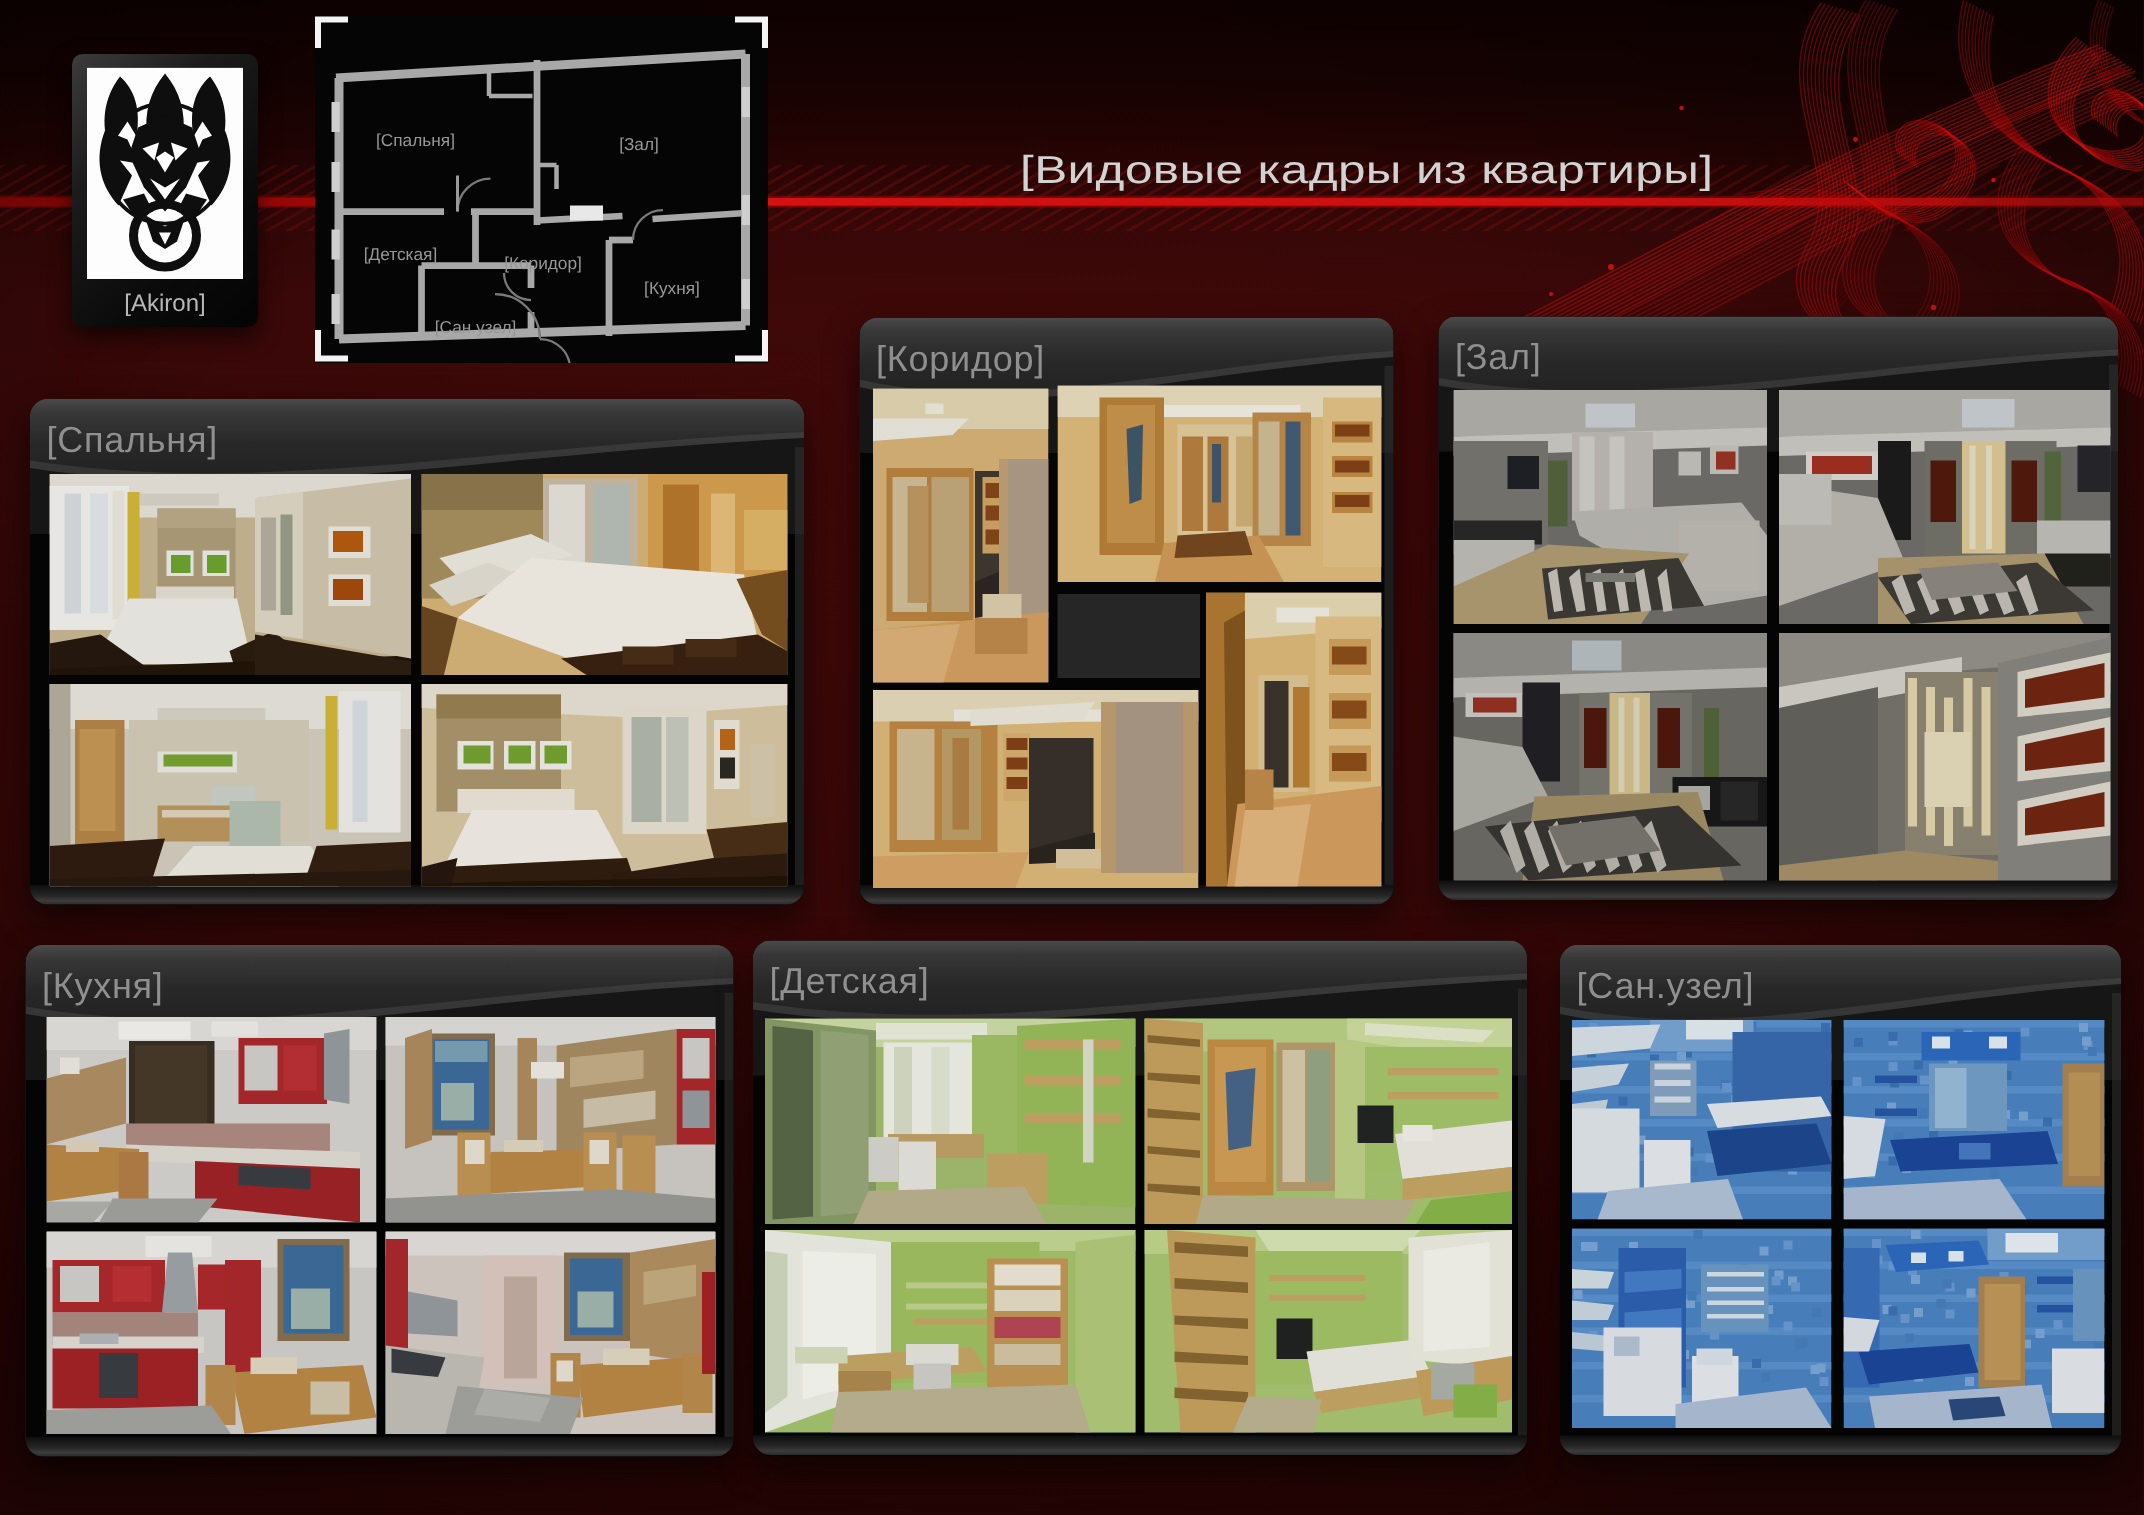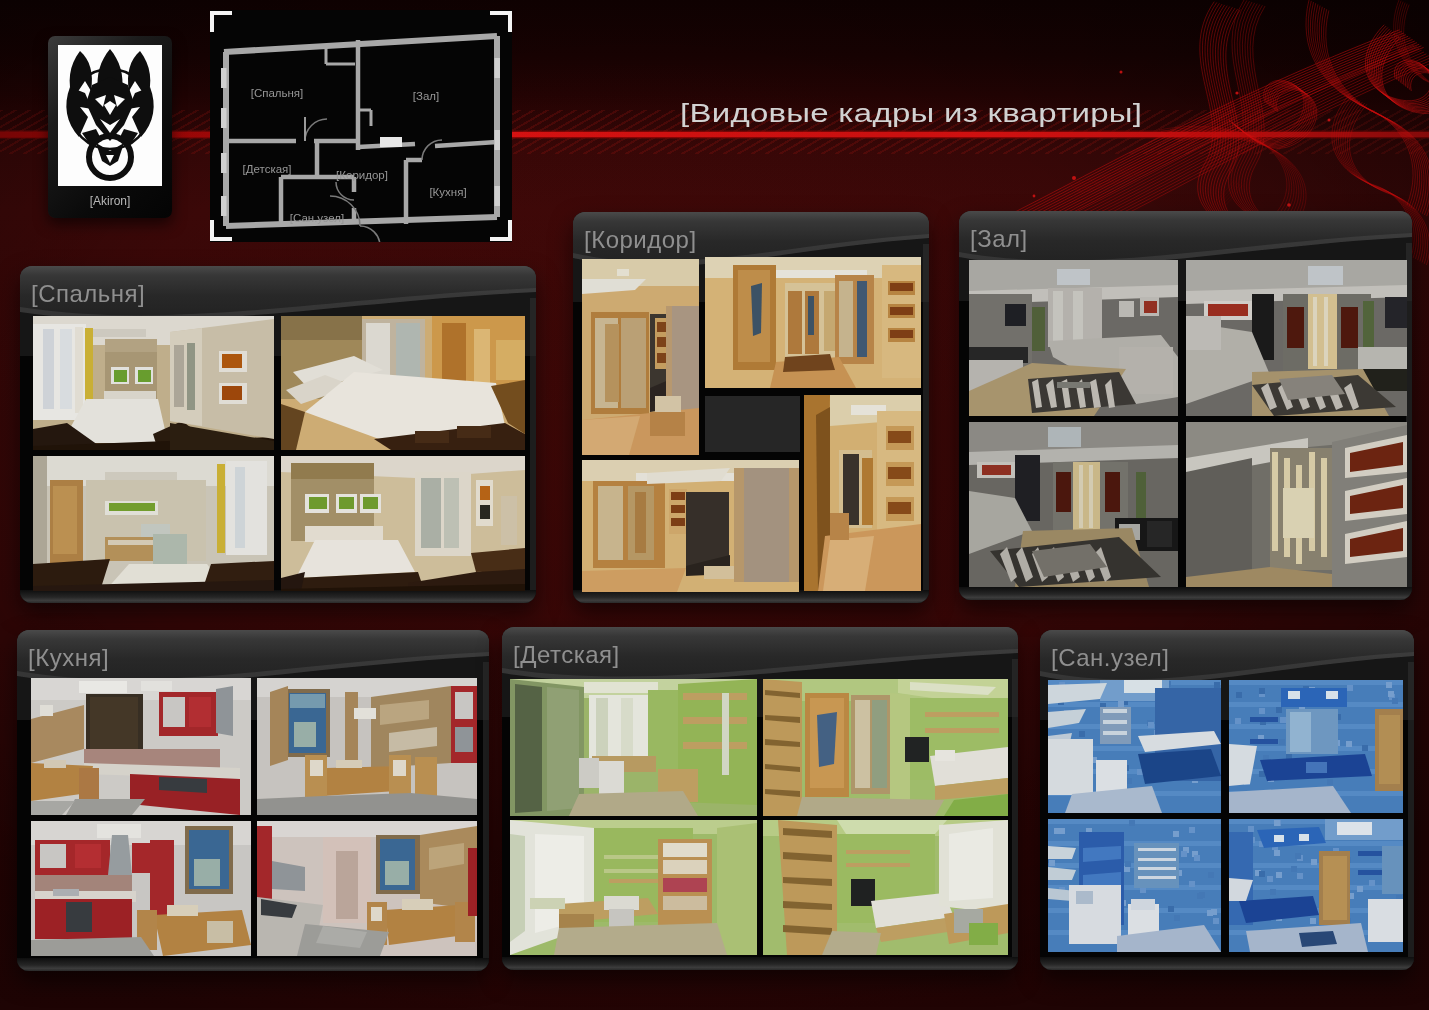--- a/index.html
+++ b/index.html
@@ -6,21 +6,21 @@
 linear-gradient(180deg,#100101 0,#170202 55px,#220303 95px,#360707 150px,#3b0808 210px,#350707 420px,#340707 640px,#2f0505 840px,#320606 1010px);}
 #vig{position:absolute;inset:0;background:radial-gradient(ellipse 980px 660px at 45% 42%, rgba(95,14,10,0.22) 0%, rgba(20,2,2,0) 55%, rgba(0,0,0,0.40) 100%);pointer-events:none}
 #hatch{position:absolute;left:0;top:110px;width:1429px;height:44px;background:repeating-linear-gradient(150deg, rgba(155,20,15,0.30) 0 2px, rgba(20,0,0,0.0) 2px 7px);opacity:.85}
 #redline{position:absolute;left:0;top:130px;width:1429px;height:9px;background:linear-gradient(180deg, rgba(100,4,4,0.25) 0,#9c0606 28%, #d41010 52%, #8e0505 82%, rgba(70,0,0,0.15) 100%)}
 #redline2{position:absolute;left:0;top:132px;width:1429px;height:5px;background:linear-gradient(90deg,#960606 0,#ae0808 300px,#dc1212 430px,#cc1010 900px,#dc1212 1200px,#c40e0e 1429px)}
 .panel{position:absolute;border-radius:12px;background:#060606;box-shadow:0 10px 22px rgba(0,0,0,0.55), inset 0 0 0 1px #3a3a3a;overflow:hidden}
 .plabel{position:absolute;left:11px;top:14px;font-size:24px;color:#8f8f8f;letter-spacing:0.5px}
 #title{position:absolute;left:680px;top:98px;font-size:26px;color:#d2d2d2;letter-spacing:0.2px;transform:scaleX(1.27);transform-origin:left top}
 #logo{position:absolute;left:48px;top:36px;width:124px;height:182px;border-radius:7px;background:linear-gradient(135deg,#3c3c3c 0,#1c1c1c 30%,#0a0a0a 70%,#040404 100%);box-shadow:0 6px 14px rgba(0,0,0,0.6);}
 #logoimg{position:absolute;left:10px;top:9px;width:104px;height:141px;overflow:hidden}
-#logolabel{position:absolute;left:0;top:158px;width:124px;text-align:center;font-size:12px;color:#b8b8b8}
+#logolabel{position:absolute;left:0;top:158px;width:124px;text-align:center;font-size:16px;color:#b8b8b8}
 #plan{position:absolute;left:210px;top:10px;width:302px;height:232px}
 #smoke{position:absolute;left:979px;top:0;width:450px;height:270px}
 .dark{position:absolute;background:#262626}
 </style></head><body>
 <div id="stage">
 <div id="hatch"></div>
     <div id="redline"></div>
     <div id="redline2"></div>
 <div id="vig"></div>
 <div id="smoke"><svg width="450" height="270" viewBox="0 0 450 270">

